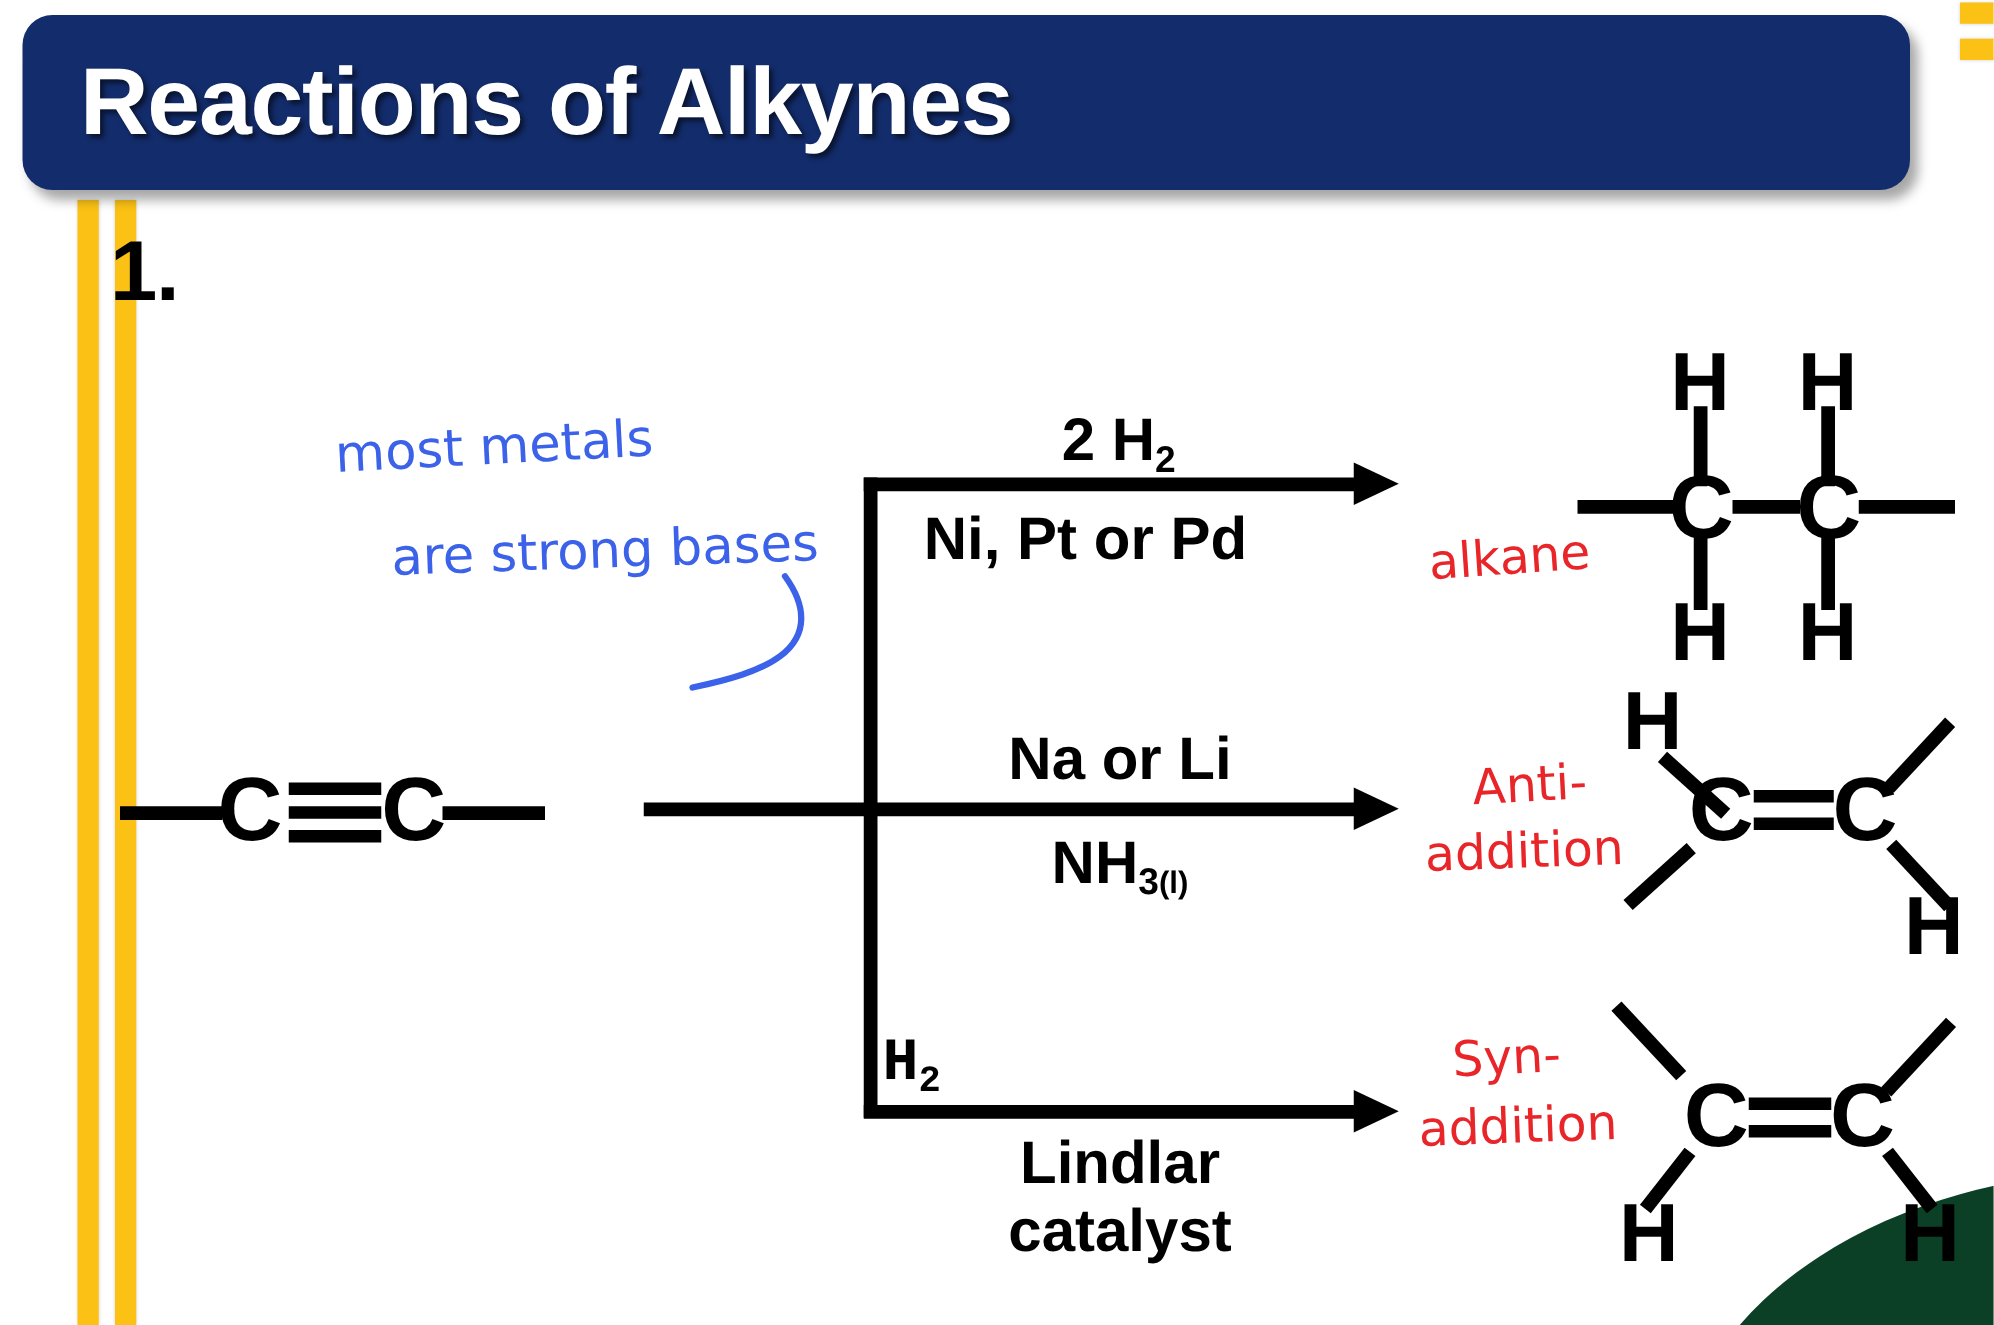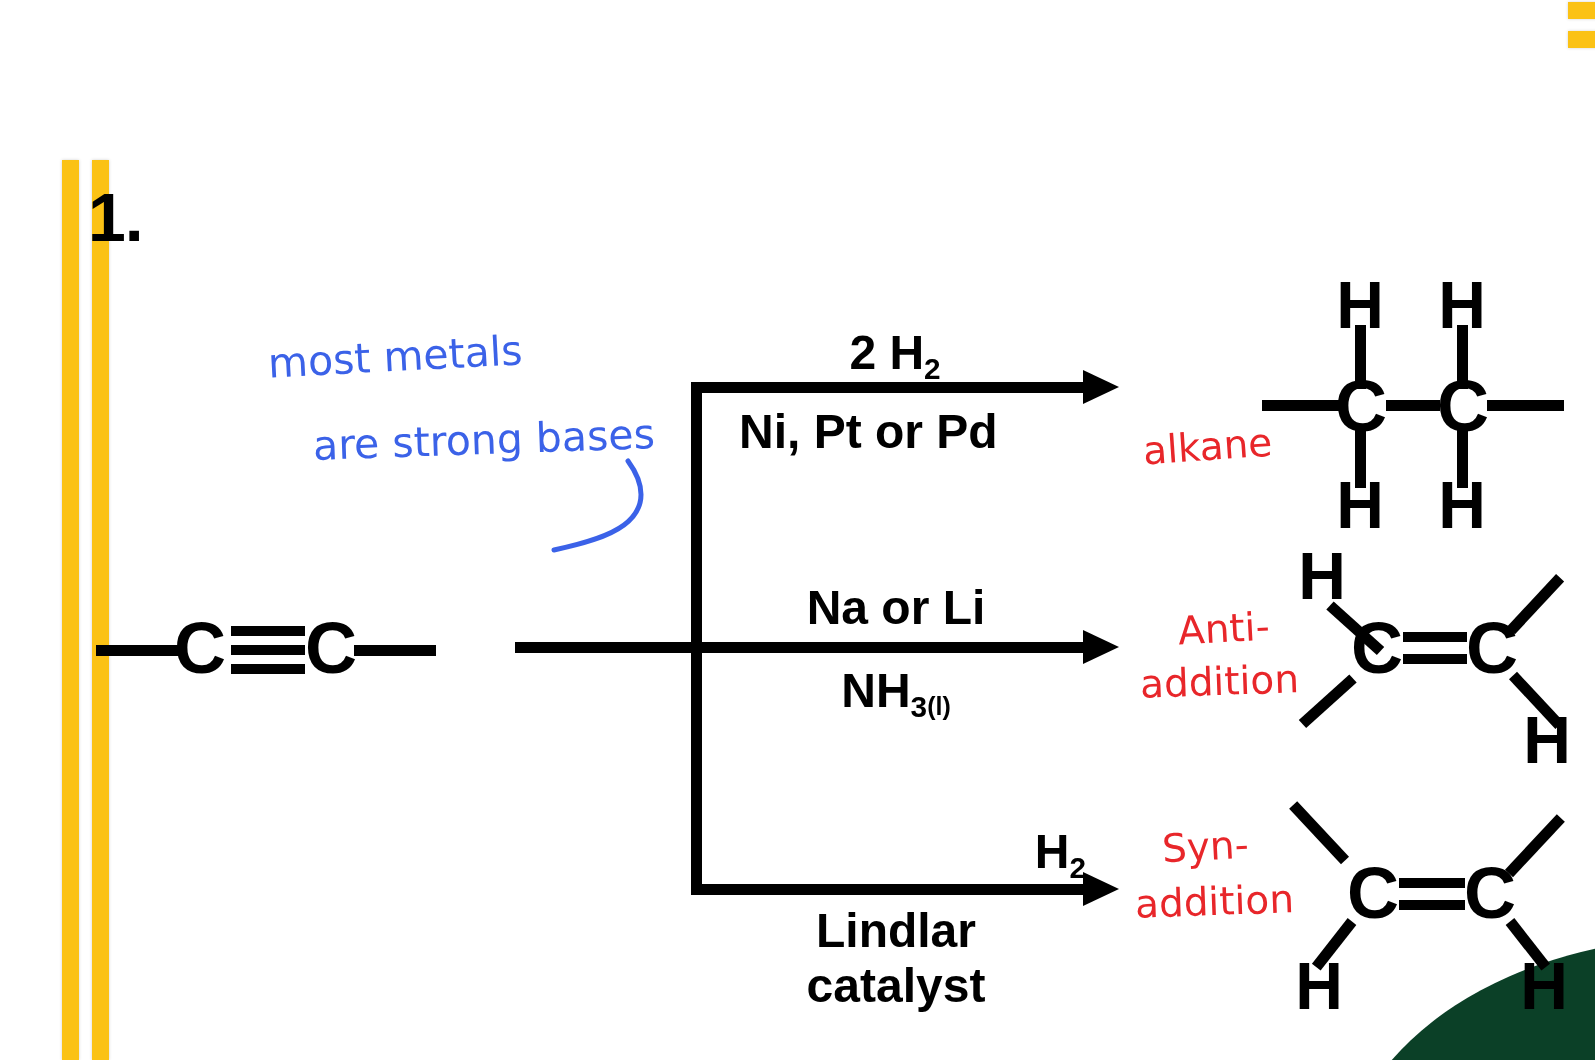--- a/index.html
+++ b/index.html
@@ -127,20 +127,23 @@
 
 <div id="slide">
 
   <div class="gold-bar-v" style="left:62px; top:160px; width:17px; height:900px;"></div>
   <div class="gold-bar-v" style="left:92px; top:160px; width:17px; height:900px;"></div>
   <div class="gold-bar-h" style="left:1568px; top:2px; width:40px; height:17px;"></div>
   <div class="gold-bar-h" style="left:1568px; top:31px; width:40px; height:17px;"></div>
 
   <div class="green-swoosh"></div>
 
+  <div id="title-banner">
+    <div id="title-text">Reactions of Alkynes</div>
+  </div>
 
   <div id="heading-row">
     <span id="heading-number">1.</span>
   </div>
 
   <div>
 
     <div class="bond" style="left:96px; top:645px; width:82px; height:11px;"></div>
 
     <div class="atom atom-c" style="left:172px; top:612px; width:56px;">C</div>
@@ -177,21 +180,21 @@
   <div class="rxn-label" style="left:706px; top:663px; width:380px; text-align:center;">
     <span>NH</span><sub>3</sub><span class="tiny">(l)</span>
   </div>
 
   <div>
     <div class="bond" style="left:691px; top:884px; width:400px; height:11px;"></div>
     <div style="position:absolute; left:1083px; top:872px; width:0; height:0;
                 border-top:17px solid transparent; border-bottom:17px solid transparent;
                 border-left:36px solid #000;"></div>
   </div>
-  <div class="rxn-label" style="left:706px; top:824px; width:380px; text-align:right;">
+  <div class="rxn-label" style="left:706px; top:824px; width:380px; text-align:left;font-family:Liberation Mono, monospace;">
     <span>H</span><sub>2</sub>
   </div>
   <div class="rxn-label" style="left:706px; top:903px; width:380px; text-align:center;">Lindlar</div>
   <div class="rxn-label" style="left:706px; top:958px; width:380px; text-align:center;">catalyst</div>
 
   <div>
 
     <div class="atom atom-h" style="left:1335px; top:272px; width:50px;">H</div>
     <div class="atom atom-h" style="left:1437px; top:272px; width:50px;">H</div>
 

